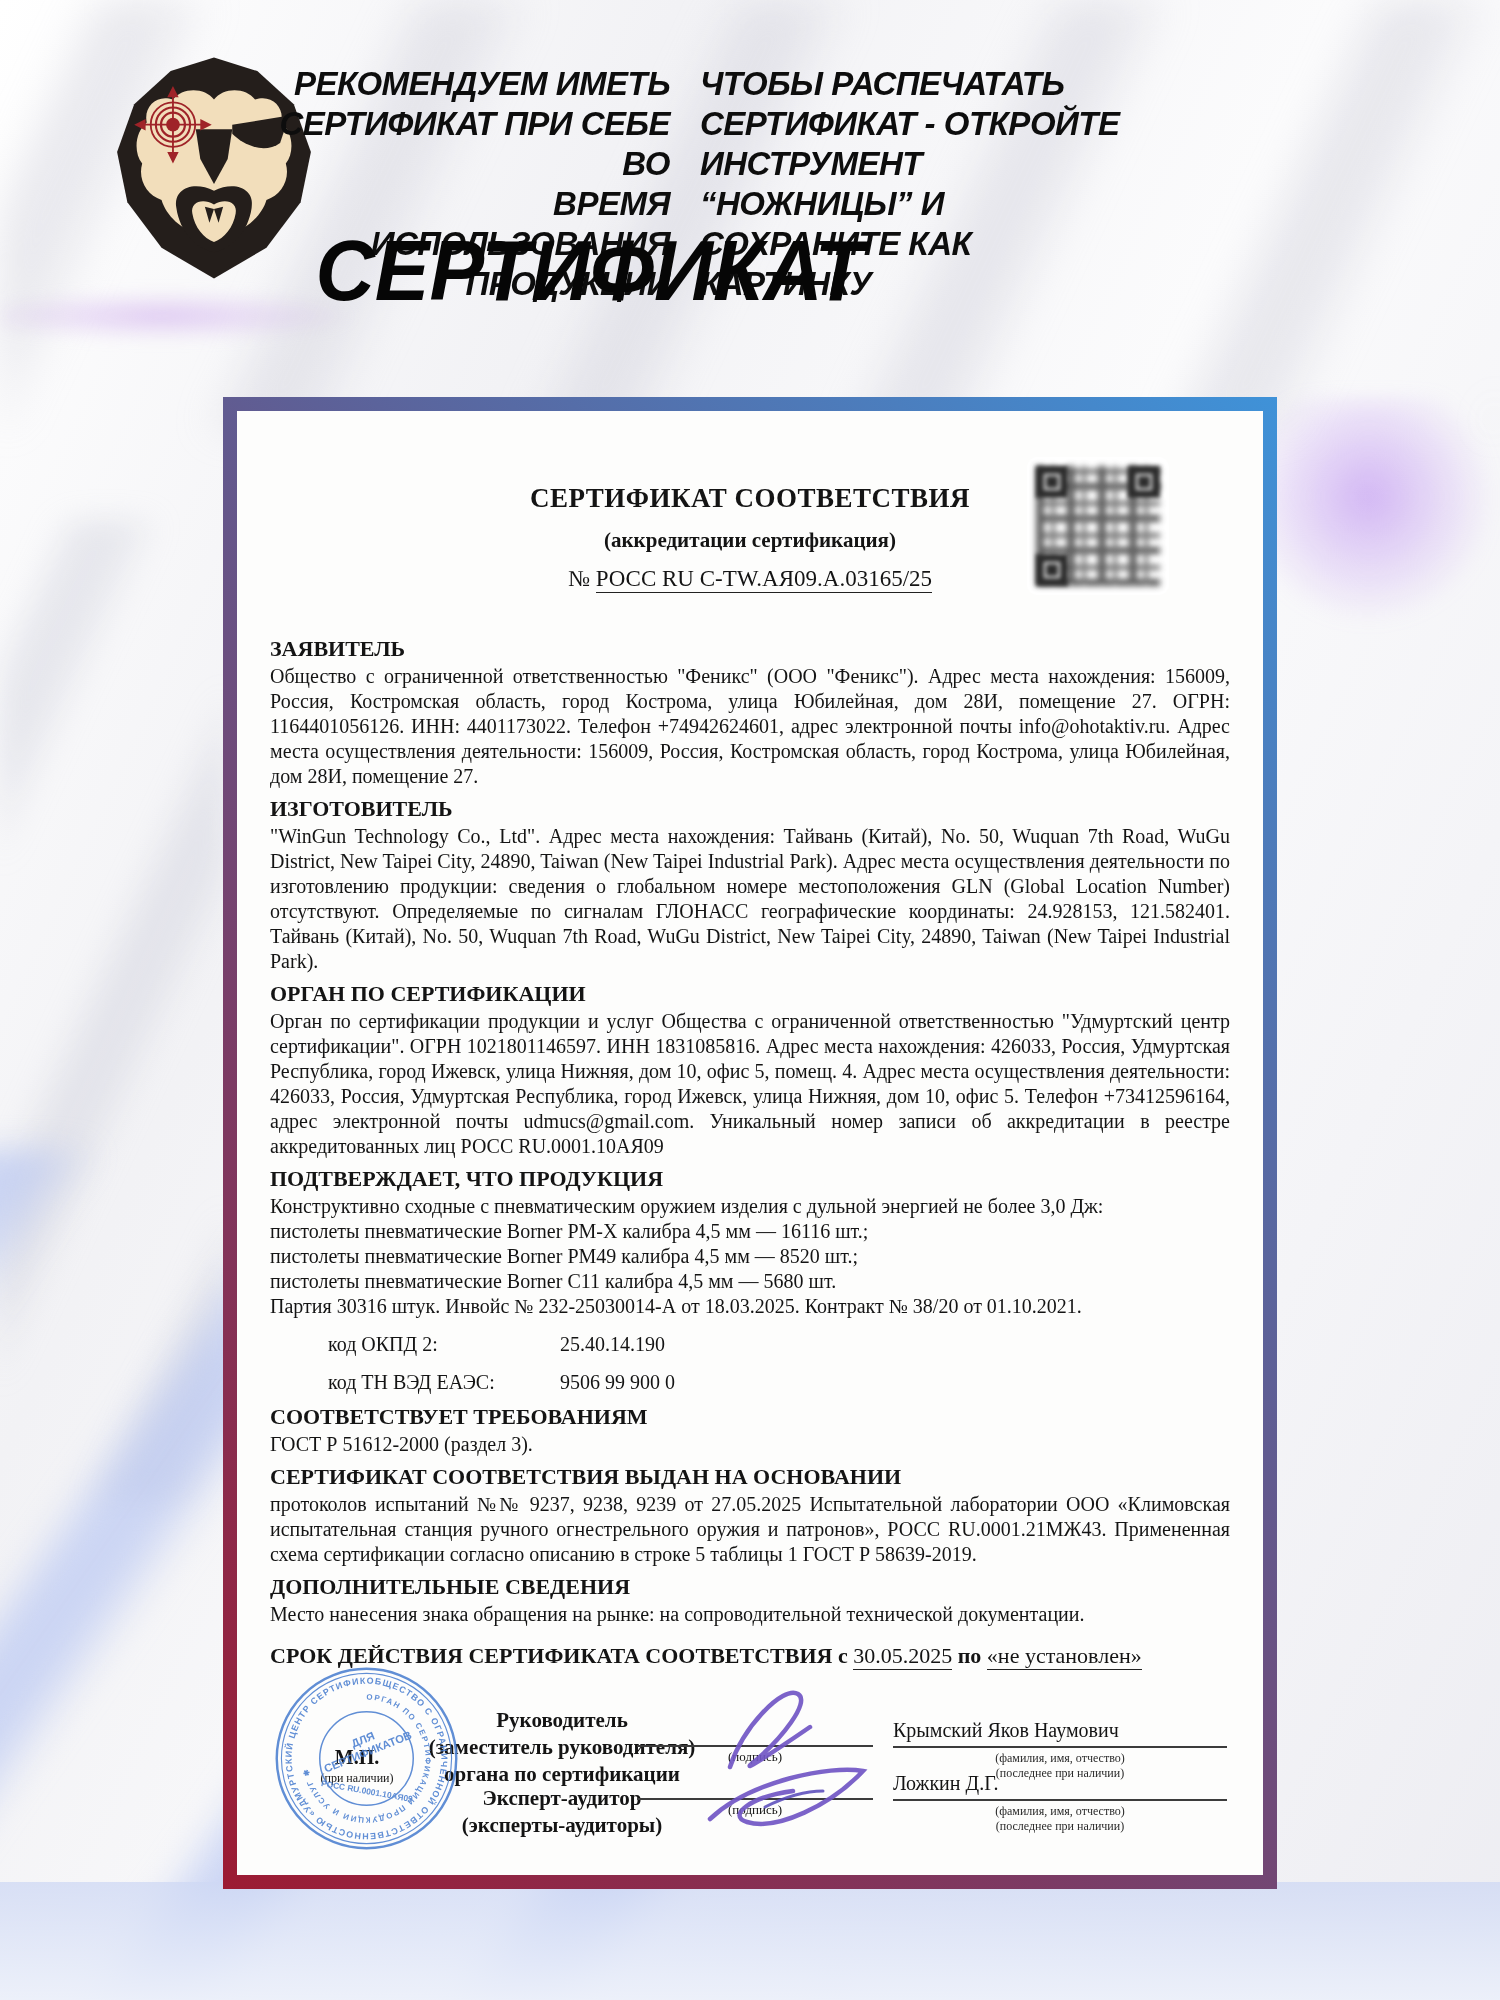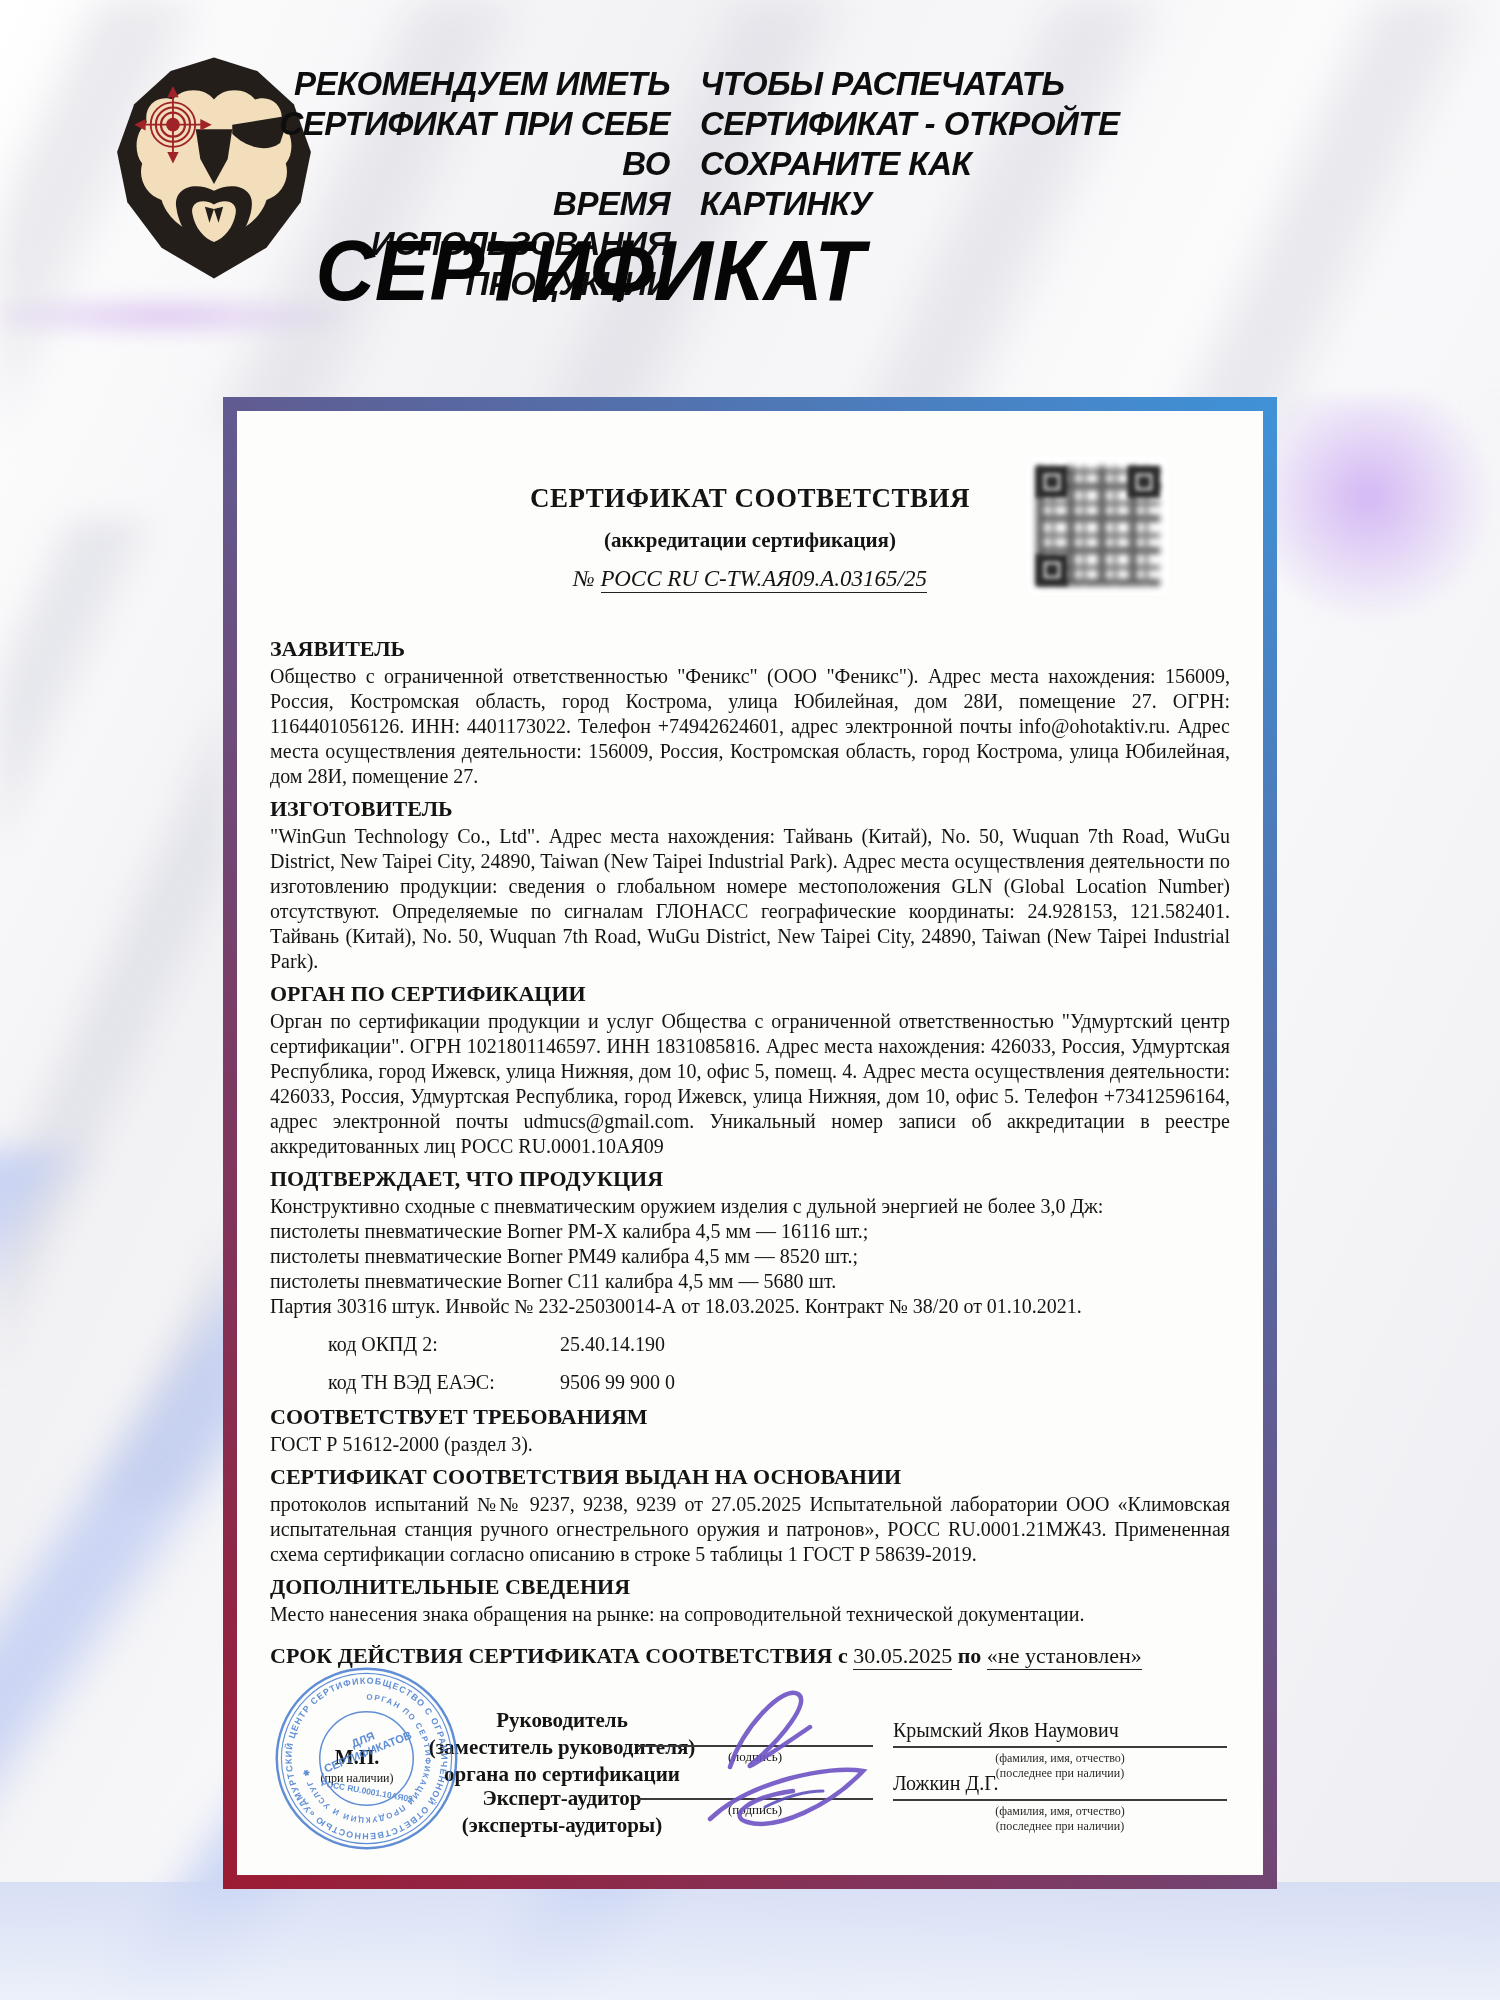--- a/index.html
+++ b/index.html
@@ -36,21 +36,21 @@
     transform:scaleY(1.04);}
   
   .cert-frame{position:absolute;left:223px;top:397px;width:1054px;height:1492px;
     box-sizing:border-box;padding:14px;
     background:linear-gradient(225deg,#3f92d8 0%,#5d6097 38%,#7c3a63 68%,#9c1b33 100%);}
   .cert-page{position:relative;width:1026px;height:1464px;background:#fdfdfc;
     font-family:"Liberation Serif",serif;color:#141414;}
   .cert-head{position:absolute;left:0;right:0;top:72px;text-align:center;}
   .cert-head .t1{font-weight:bold;font-size:27px;letter-spacing:.5px;}
   .cert-head .t2{font-weight:bold;font-size:21px;margin-top:14px;}
-  .cert-head .t3{font-size:23px;margin-top:13px;font-style:italic;}
+  .cert-head .t3{font-size:23px;margin-top:13px;}
   .u{border-bottom:1.6px solid #222;padding-bottom:1px;}
   
   .qr{position:absolute;left:790px;top:46px;width:142px;height:138px;background:#fff;
     border-radius:10px;}
   .qr-noise{position:absolute;inset:9px;opacity:.8;filter:blur(3px);
     background:
       repeating-linear-gradient(90deg,#3a3a3a 0 8px,transparent 8px 15px,#565656 15px 19px,transparent 19px 31px),
       repeating-linear-gradient(0deg,#2f2f2f 0 7px,transparent 7px 16px,#4b4b4b 16px 21px,transparent 21px 32px);}
   .qr-eye{position:absolute;width:32px;height:32px;box-sizing:border-box;
     border:8px solid #2d2d2d;background:#fff;filter:blur(2px);}
@@ -122,20 +122,21 @@
 
   <div class="advice advice-left">
     <div>РЕКОМЕНДУЕМ ИМЕТЬ</div>
     <div>СЕРТИФИКАТ ПРИ СЕБЕ ВО</div>
     <div>ВРЕМЯ ИСПОЛЬЗОВАНИЯ</div>
     <div>ПРОДУКЦИИ</div>
   </div>
   <div class="advice advice-right">
     <div>ЧТОБЫ РАСПЕЧАТАТЬ</div>
     <div>СЕРТИФИКАТ - ОТКРОЙТЕ</div>
+    <div>ИНСТРУМЕНТ “НОЖНИЦЫ” И</div>
     <div>СОХРАНИТЕ КАК КАРТИНКУ</div>
   </div>
 
   <div class="page-title">СЕРТИФИКАТ</div>
 
   <div class="cert-frame">
     <div class="cert-page">
 
       <div class="cert-head">
         <div class="t1">СЕРТИФИКАТ СООТВЕТСТВИЯ</div>

